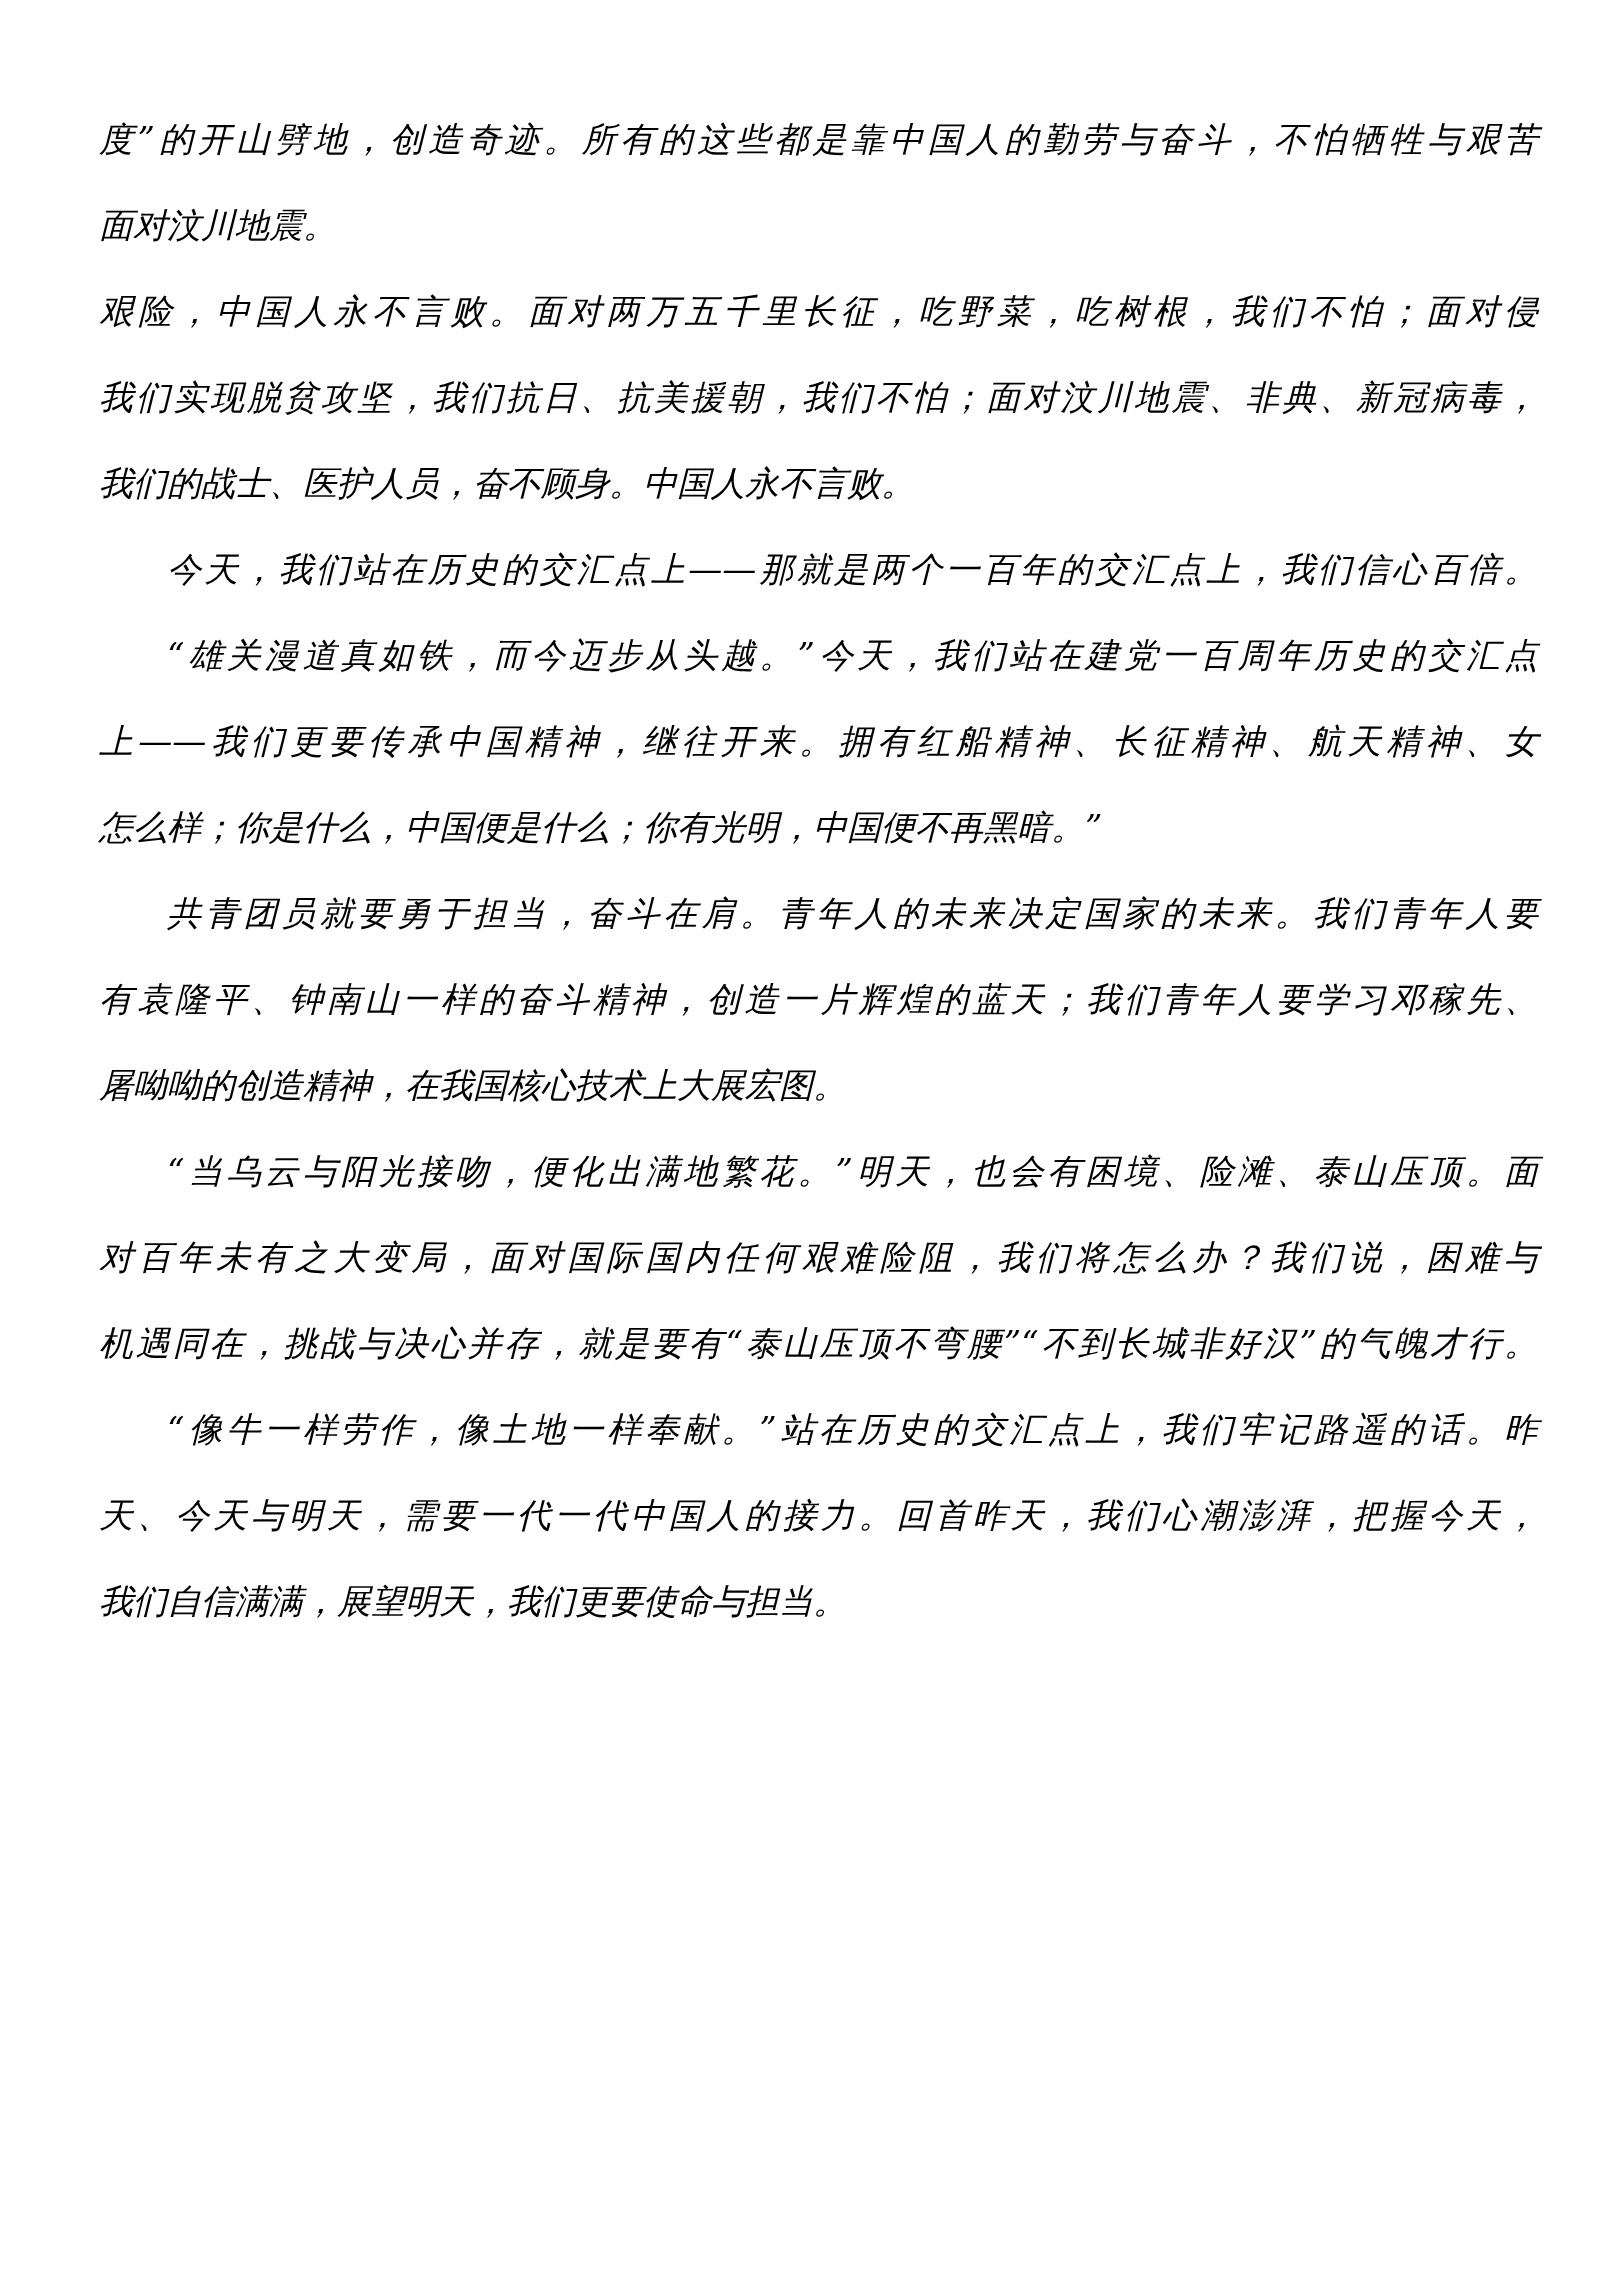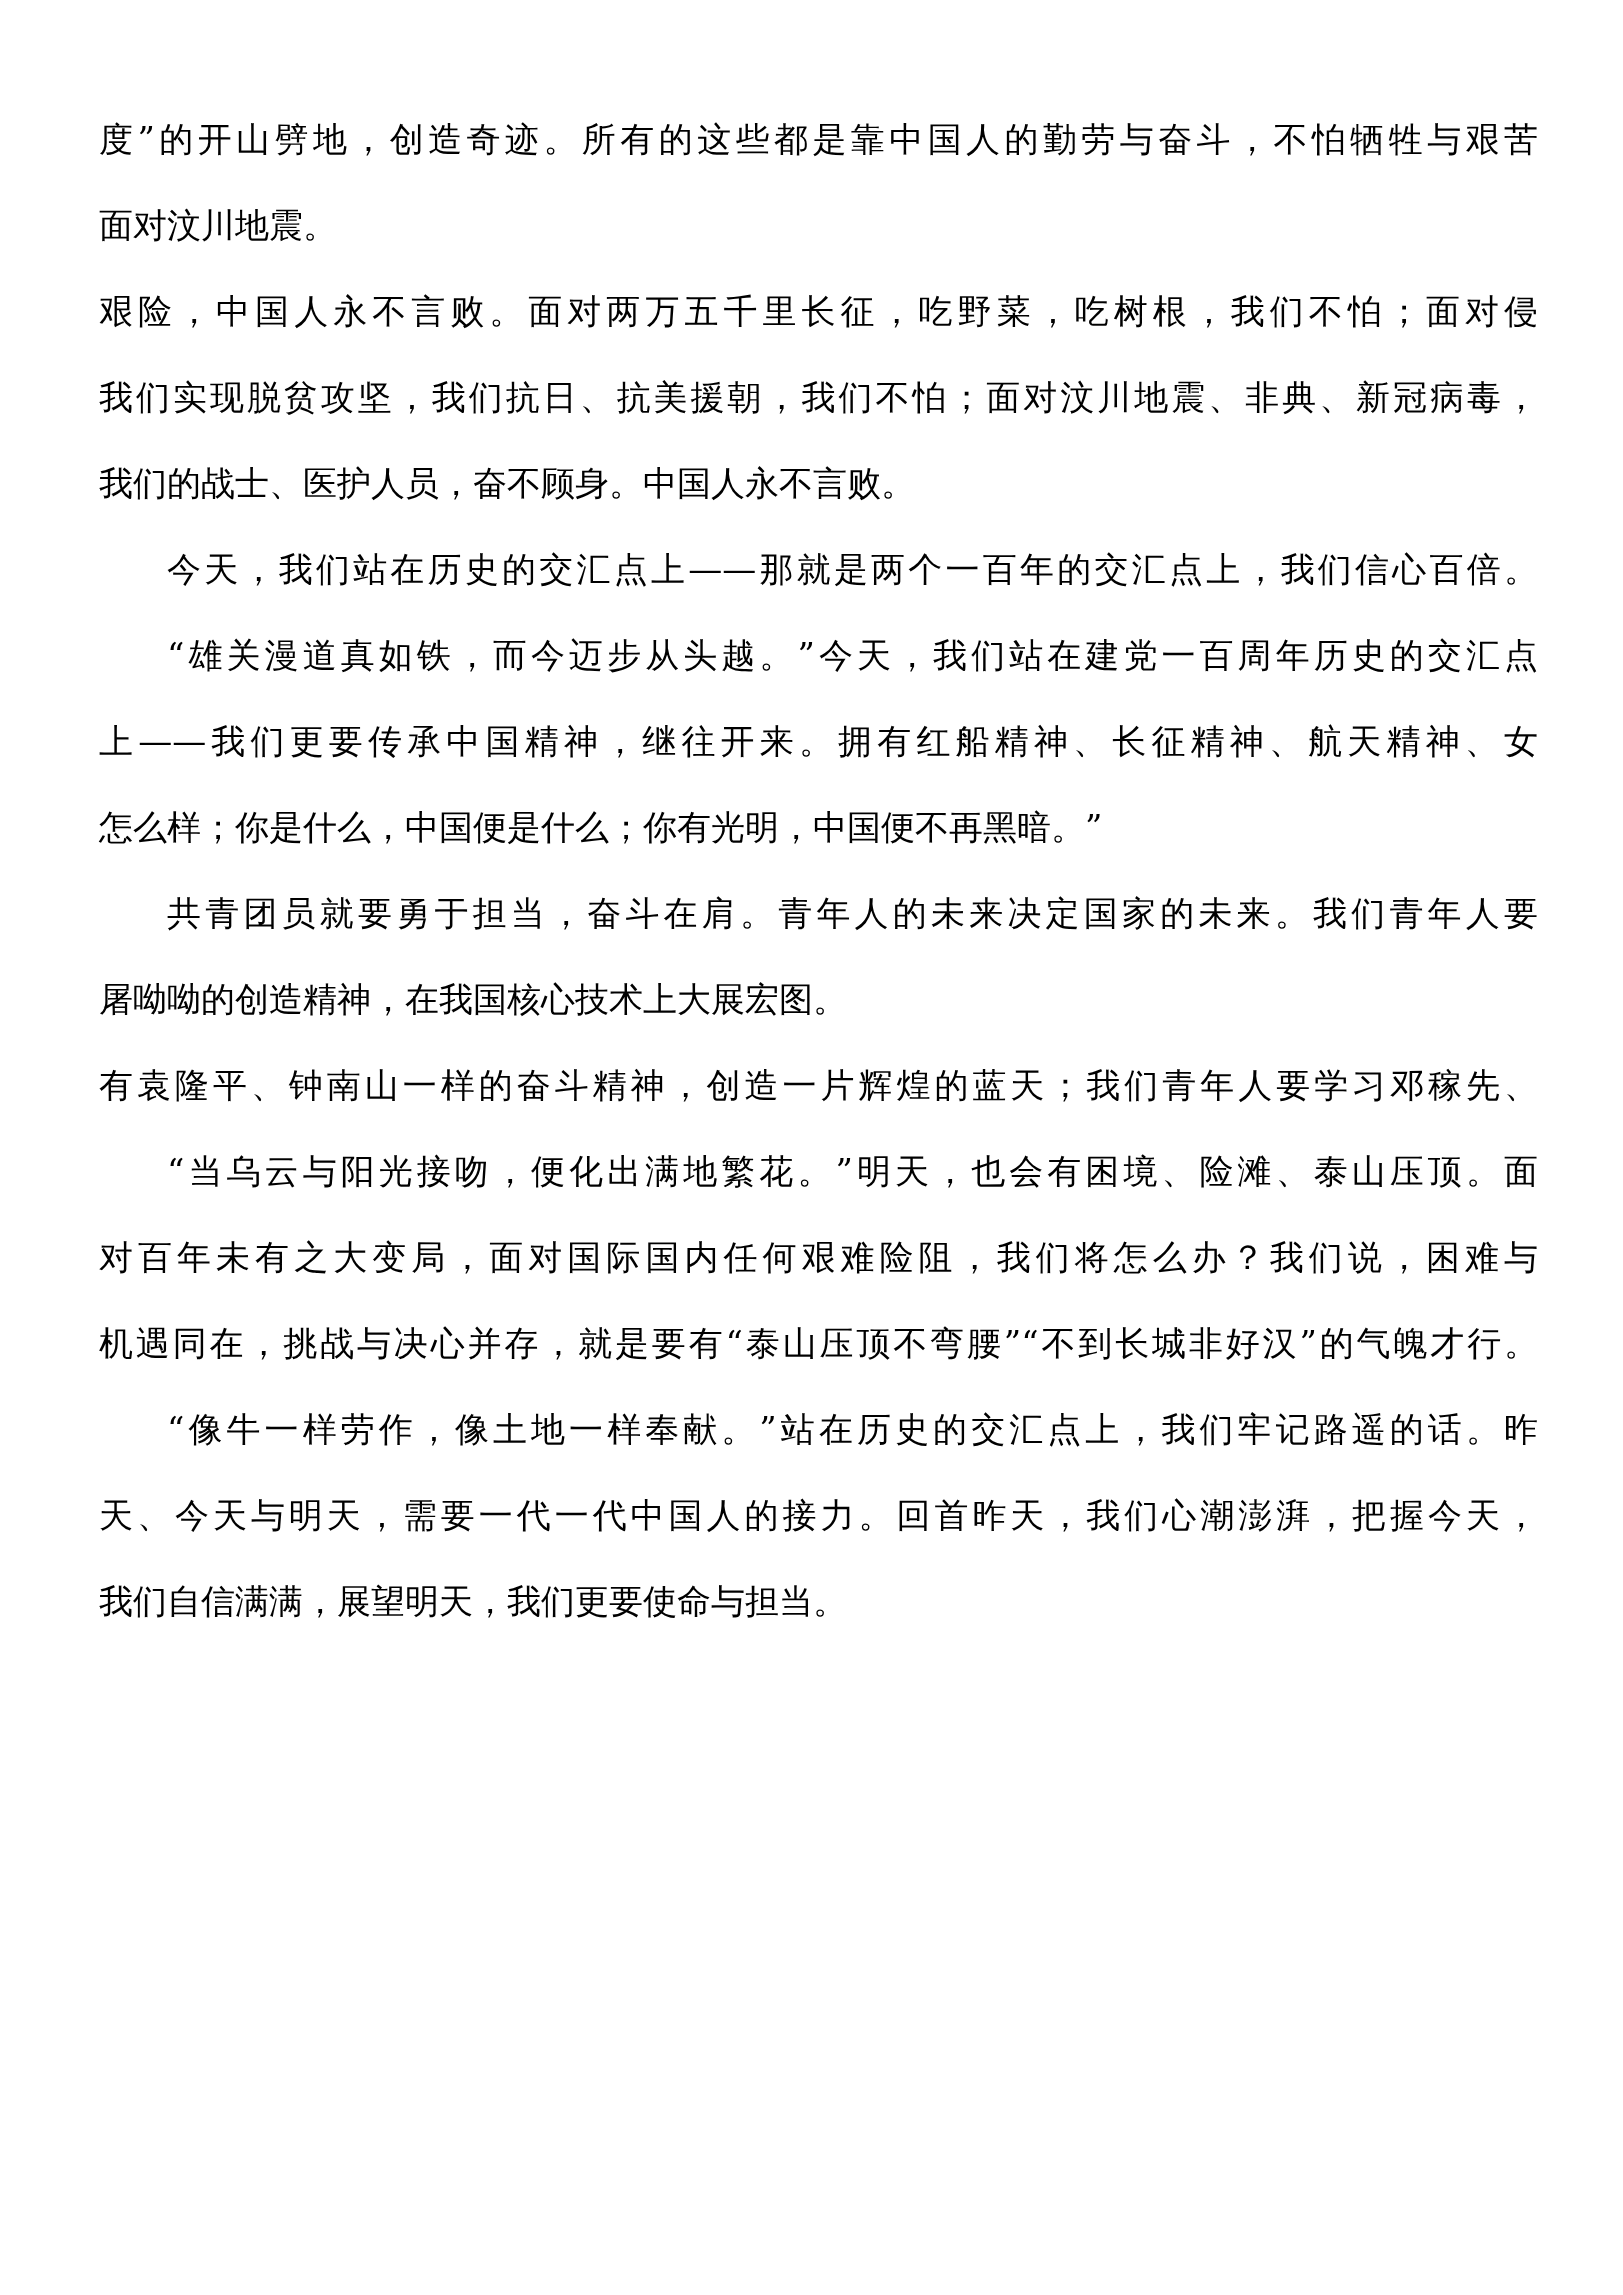--- a/index.html
+++ b/index.html
@@ -2,20 +2,21 @@
 <html style="font-size:11px"><head>
 <meta charset="utf-8">
 <style>
   html, body { margin: 0; padding: 0; background: #ffffff; }
   body { width: 1623px; height: 2295px; position: relative; overflow: hidden; }
   .page {
     position: absolute; left: 99px; top: 109px; width: 1439px;
     font-family: "DejaVu Serif", "Liberation Serif", serif;
     color: #000000;
     font-size: 34px;
+    font-style: italic;
   }
   .line {
     height: 86px; line-height: 61px;
     white-space: nowrap;
     text-align: justify; text-align-last: justify;
     display: block;
   }
   .line.last { text-align-last: left; }
   .line.indent { padding-left: 68px; }
 </style>
@@ -41,22 +42,22 @@
 
   <div>
     <span class="line indent">“雄关漫道真如铁，而今迈步从头越。”今天，我们站在建党一百周年历史的交汇点</span>
     <span class="line">上——我们更要传承中国精神，继往开来。拥有红船精神、长征精神、航天精神、女</span>
     <span class="line last">怎么样；你是什么，中国便是什么；你有光明，中国便不再黑暗。”</span>
   </div>
 
 
   <div>
     <span class="line indent">共青团员就要勇于担当，奋斗在肩。青年人的未来决定国家的未来。我们青年人要</span>
+    <span class="line">有袁隆平、钟南山一样的奋斗精神，创造一片辉煌的蓝天；我们青年人要学习邓稼先、</span>
     <span class="line last">屠呦呦的创造精神，在我国核心技术上大展宏图。</span>
-    <span class="line">有袁隆平、钟南山一样的奋斗精神，创造一片辉煌的蓝天；我们青年人要学习邓稼先、</span>
   </div>
 
   <div>
     <span class="line indent">“当乌云与阳光接吻，便化出满地繁花。”明天，也会有困境、险滩、泰山压顶。面</span>
     <span class="line">对百年未有之大变局，面对国际国内任何艰难险阻，我们将怎么办？我们说，困难与</span>
     <span class="line">机遇同在，挑战与决心并存，就是要有“泰山压顶不弯腰”“不到长城非好汉”的气魄才行。</span>
   </div>
 
   <div>
     <span class="line indent">“像牛一样劳作，像土地一样奉献。”站在历史的交汇点上，我们牢记路遥的话。昨</span>

